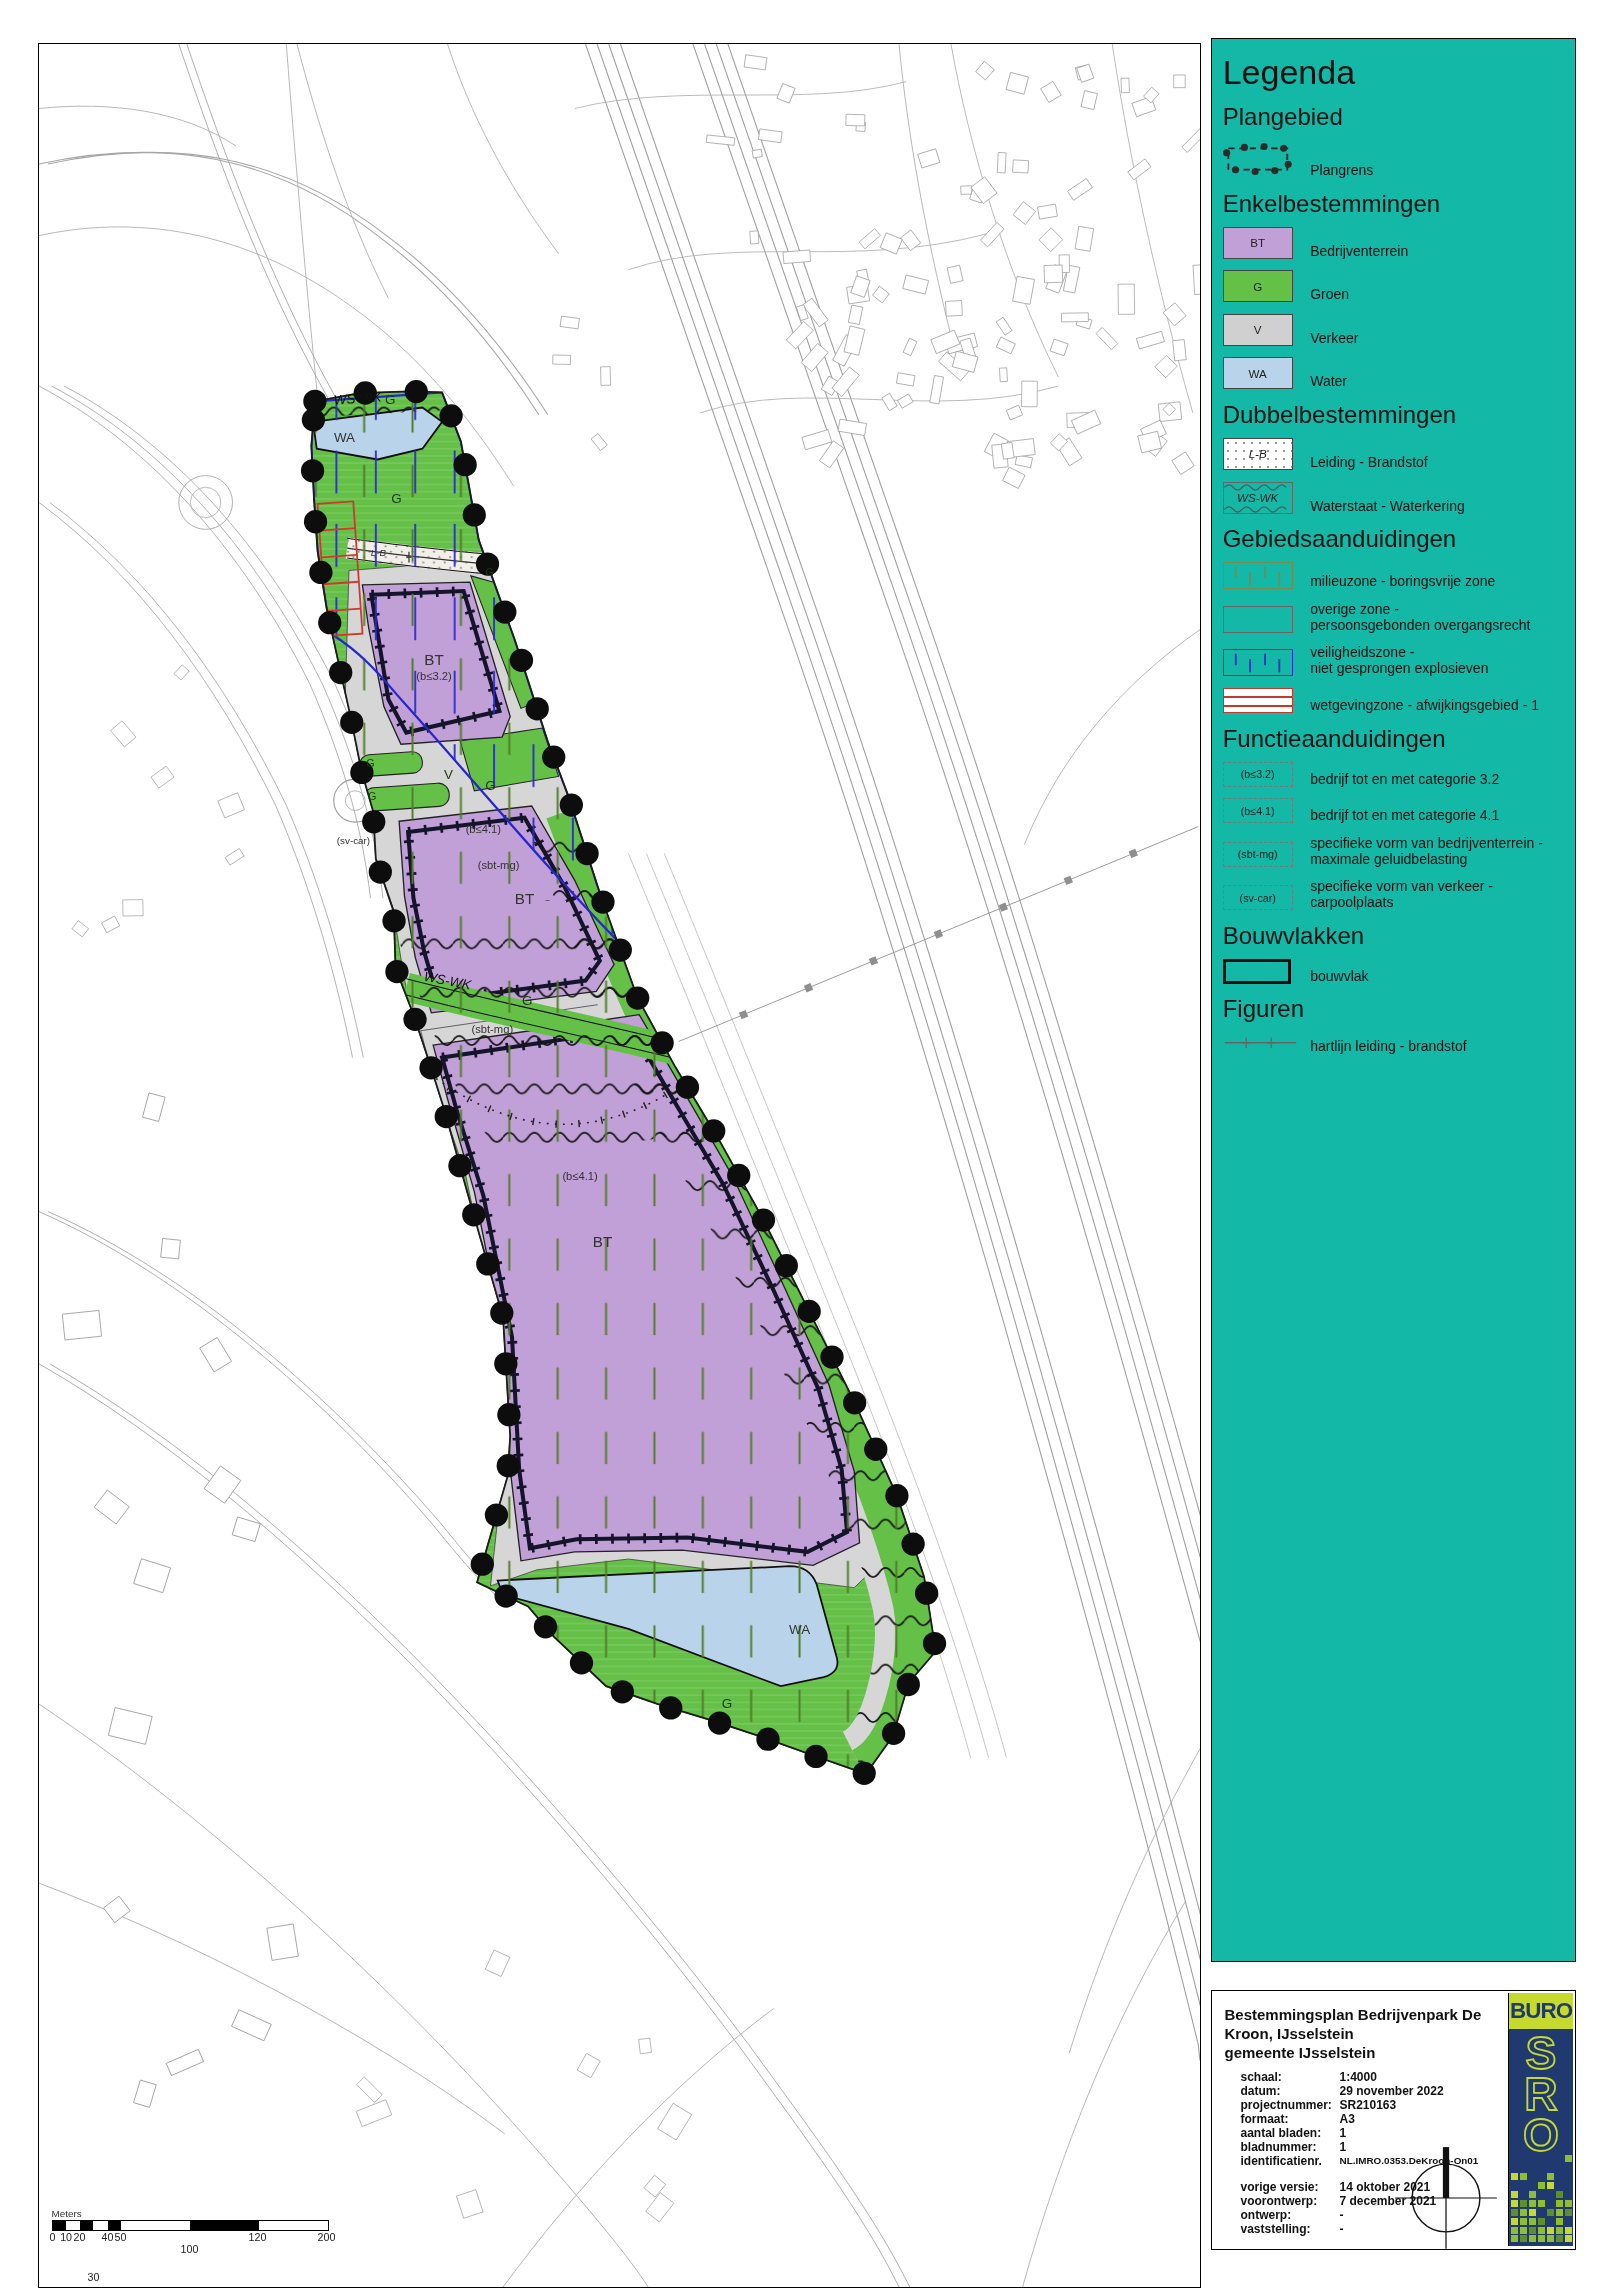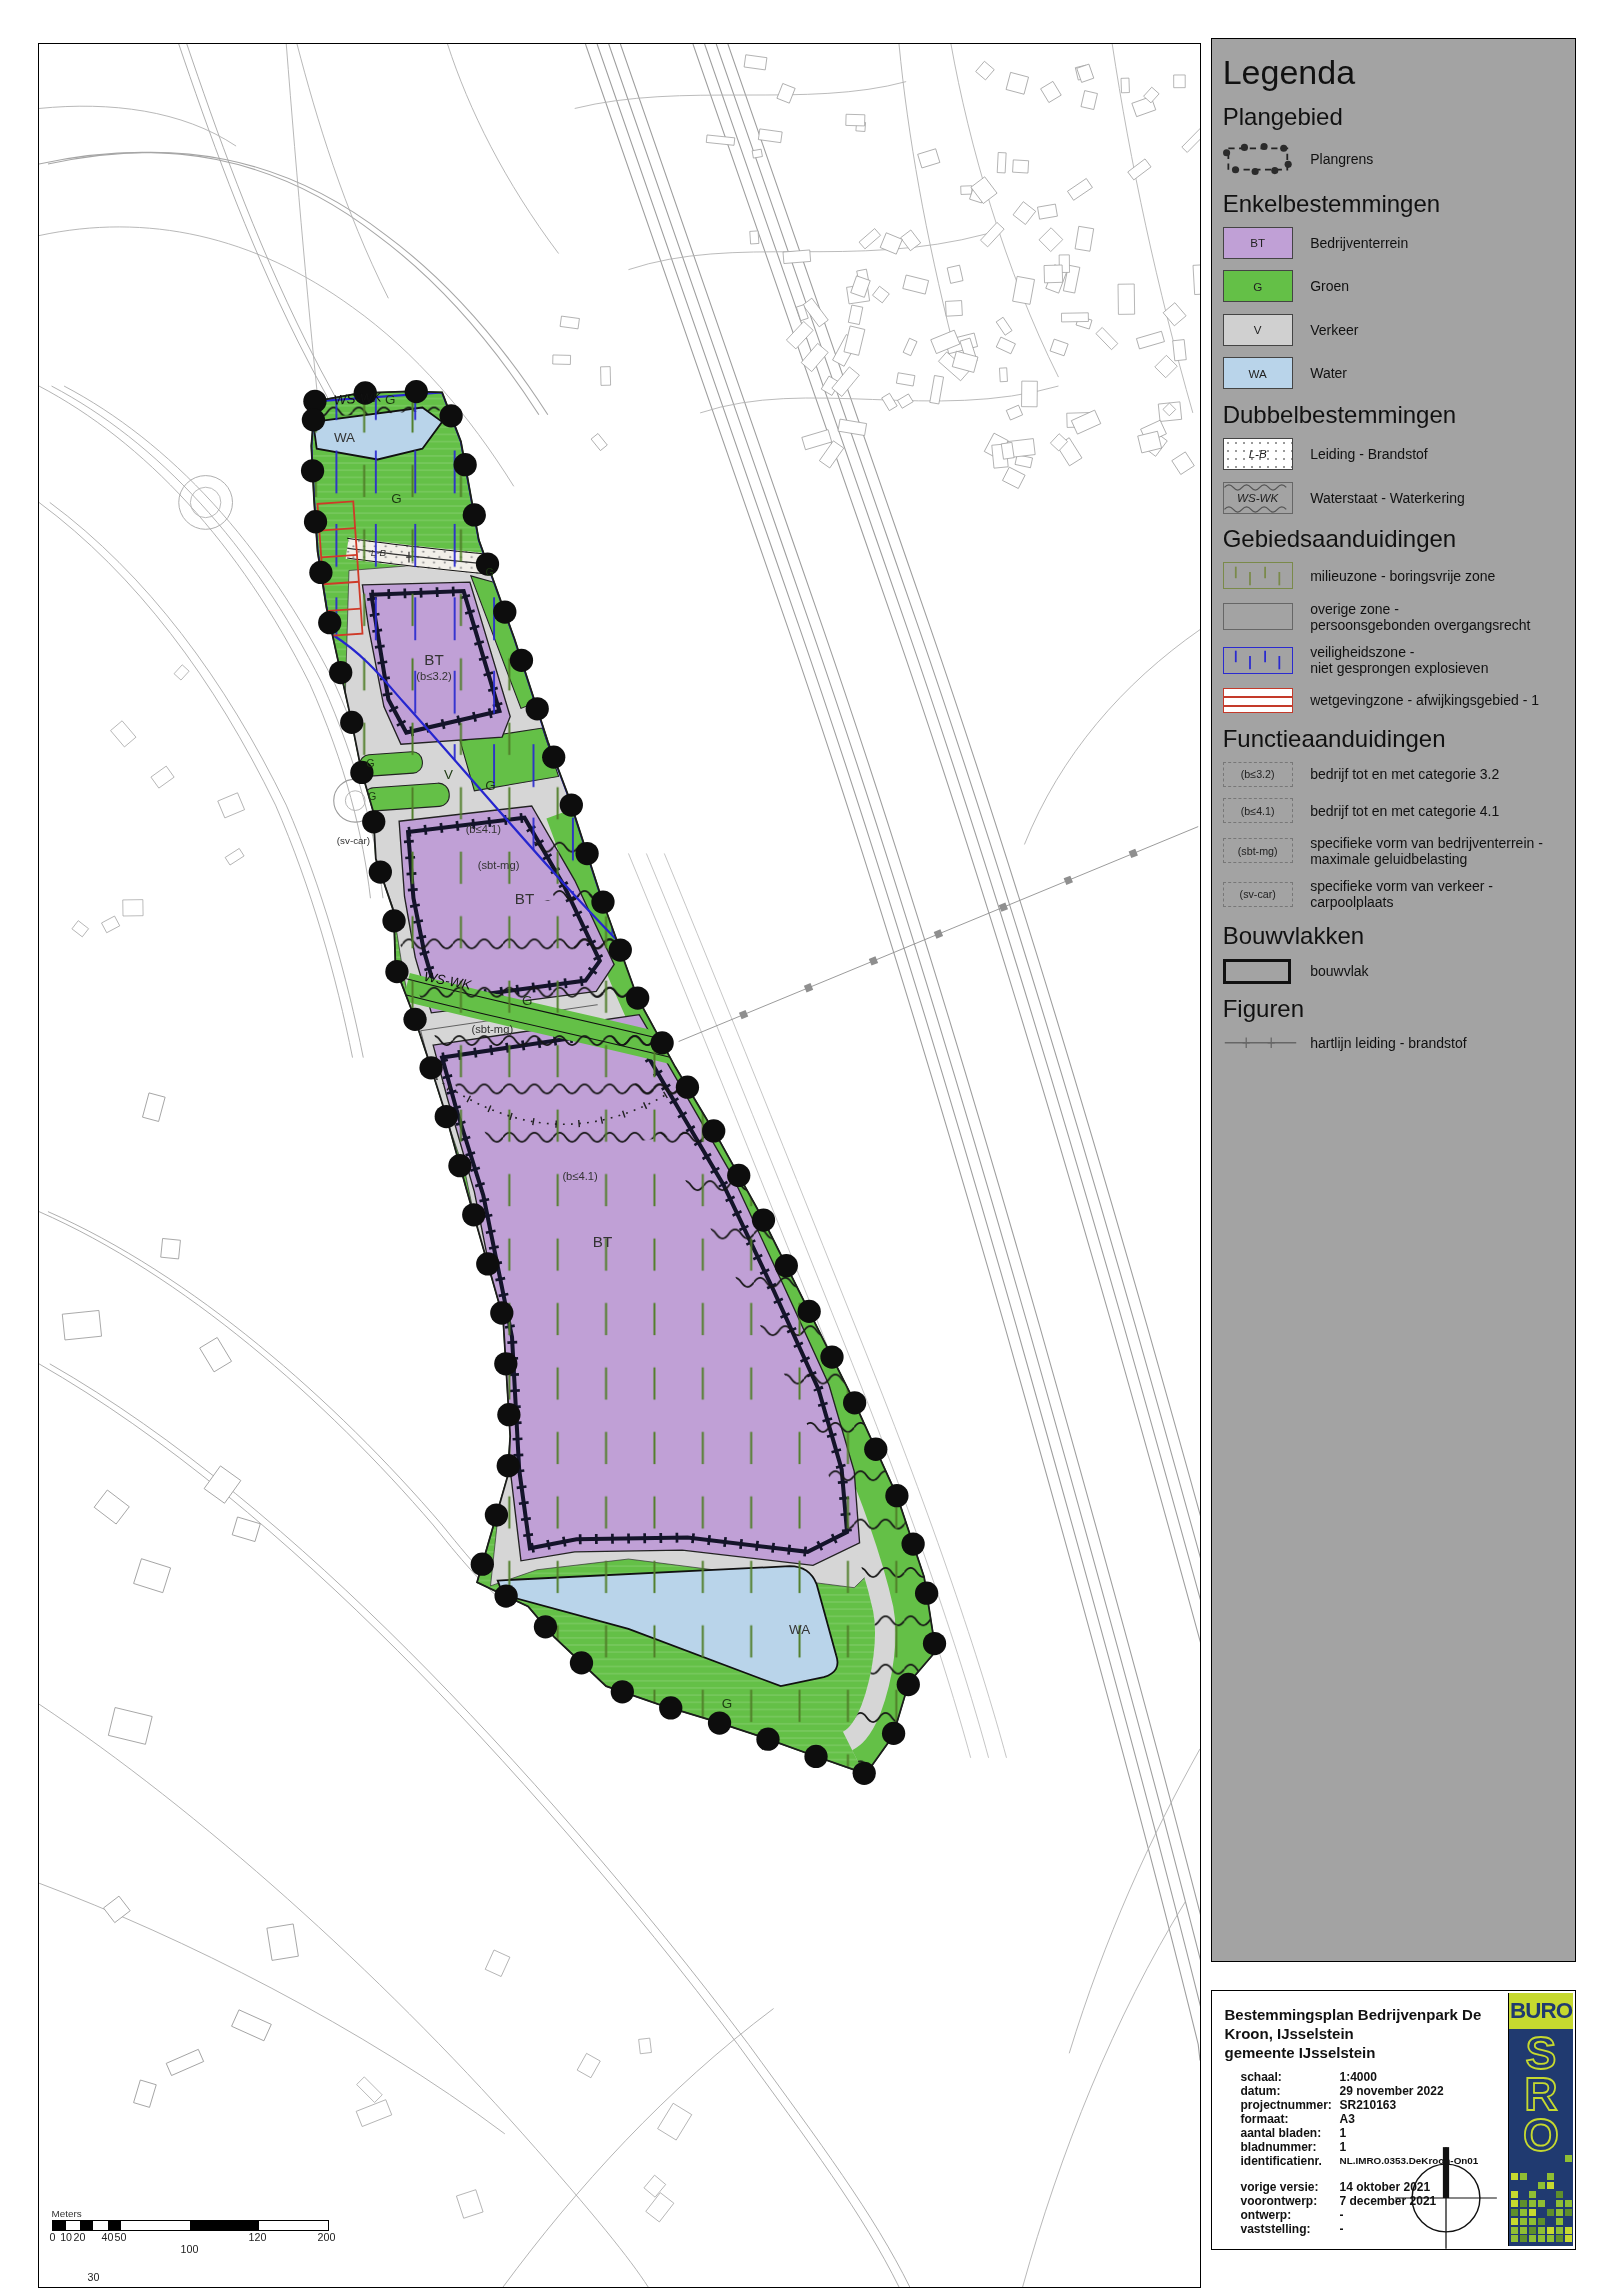--- a/index.html
+++ b/index.html
@@ -8,24 +8,24 @@
   #map-frame{position:absolute;left:38px;top:43px;width:1161px;height:2243px;border:1.8px solid #000;background:#fff;overflow:hidden;}
   #map-svg{position:absolute;left:0;top:0;width:100%;height:100%;}
   
   #scalebar{position:absolute;left:12.5px;top:2164px;width:296px;font-size:9.9px;color:#333;}
   #scalebar .unit{font-size:9.9px;margin-bottom:0.9px;}
   #sb-bar{position:relative;height:9px;border:0.9px solid #000;background:#fff;width:275px;}
   #sb-bar .blk{position:absolute;top:0;bottom:0;}
   #sb-ticks{position:relative;height:12.5px;font-size:10.7px;color:#222;}
   #sb-ticks span{position:absolute;transform:translateX(-50%);}
   
-  #legend{position:absolute;left:1211px;top:38px;width:365px;height:1924px;border:1.8px solid #000;background:#a3a3a3;box-sizing:border-box;padding:12.5px 10.7px 0 10.7px;}
+  #legend{position:absolute;left:1211px;top:38px;width:365px;height:1924px;border:1.8px solid #000;background:#14b8a6;box-sizing:border-box;padding:12.5px 10.7px 0 10.7px;}
   #legend .lg-title{font-size:34px;color:#111;margin:1.8px 0 5.4px 0;}
   .lg-heading{font-size:24px;color:#111;margin:10.7px 0 9px 0;}
-  .lg-row{display:flex;align-items:center;margin:0 0 11.6px 0;}
+  .lg-row{display:flex;align-items:flex-end;margin:0 0 11.6px 0;}
   .lg-sym{width:75px;flex:0 0 75px;display:flex;align-items:center;justify-content:flex-start;}
   .lg-label{font-size:14px;color:#111;margin-left:12.5px;line-height:16px;white-space:pre-line;}
   .sw{width:70px;height:32px;border:1.3px solid #444;box-sizing:border-box;display:flex;align-items:center;justify-content:center;font-size:11.6px;color:#222;position:relative;}
   .sw .it{font-style:italic;}
   .sw-dots{background-image:radial-gradient(#9a9a9a 0.9px,transparent 1.2px);background-size:8px 8px;background-color:#fff;}
   .sw-wave{border:1.1px solid #666;}
   .sw-wave svg{position:absolute;left:0;top:0;}
   .sw-wave span{position:relative;z-index:1;font-style:italic;}
   .sw-plain{border:1.1px solid #666;height:27px;}
   .sw-vd{height:27px;border:1.1px solid #999;}

